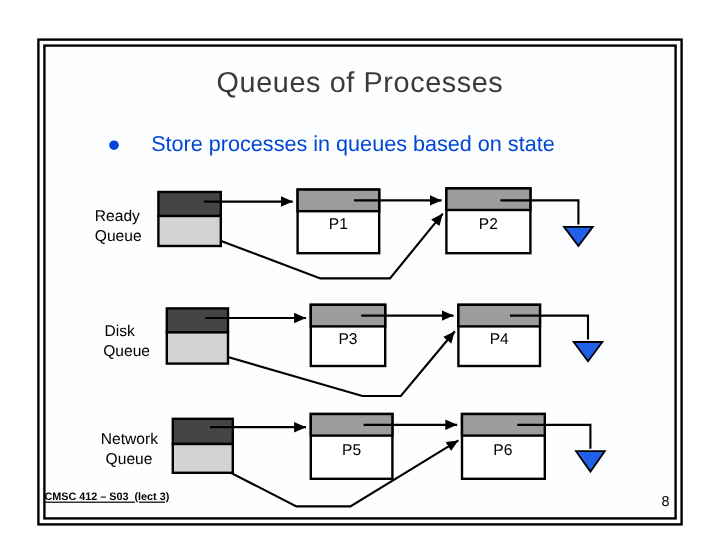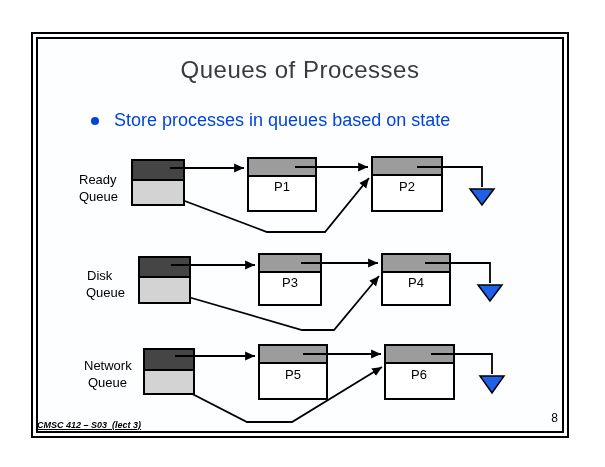--- a/index.html
+++ b/index.html
@@ -35,20 +35,21 @@
     font-weight: 400;
     color: #3b3b3b;
     letter-spacing: 0.5px;
   }
   .bullet-line {
     position: absolute;
     left: 58px; top: 76px;
     display: flex;
     align-items: center;
     color: #0045d8;
+    gap: 12px;
   }
   .bullet-dot {
     width: 8px; height: 8px;
     border-radius: 50%;
     background: #0045d8;
     margin-right: 15px;
     flex: 0 0 auto;
   }
   .bullet-text {
     font-size: 18px;
@@ -58,27 +59,26 @@
     position: absolute;
     left: 0; top: 0;
     width: 534px; height: 402px;
   }
   .qlabel { font: 13px "Liberation Sans", sans-serif; fill: #000; }
   .plabel { font: 13px "Liberation Sans", sans-serif; fill: #000; text-anchor: middle; }
   .wire { stroke: #000; stroke-width: 1.8; fill: none; }
   .boxline { stroke: #000; stroke-width: 2; }
   .footer {
     position: absolute;
-    left: 4px; bottom: 6px;
+    left: 4px; bottom: 17px;
     font-size: 9px;
     font-weight: bold;
     color: #000;
     text-decoration: underline;
     white-space: pre;
-    font-style: italic;
   }
   .page-number {
     position: absolute;
     right: 9px; bottom: 11px;
     font-size: 12px;
     color: #000;
   }
 </style>
 </head>
 <body>

